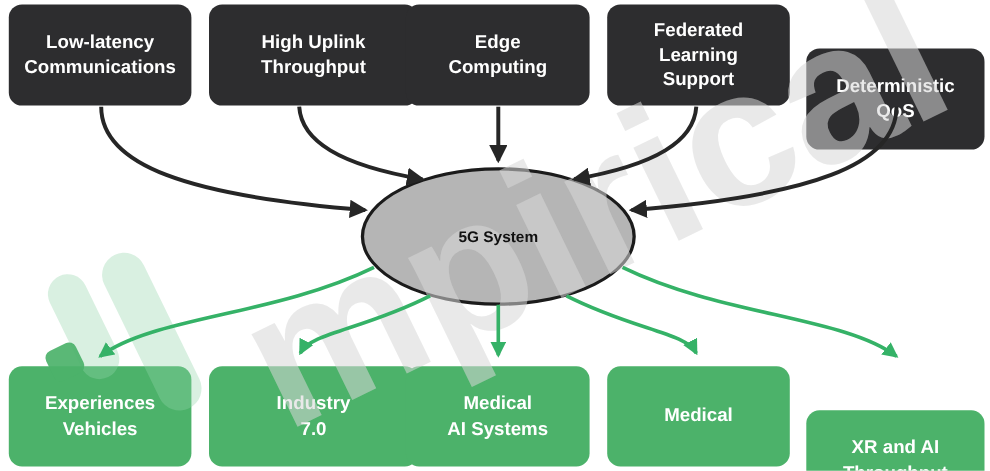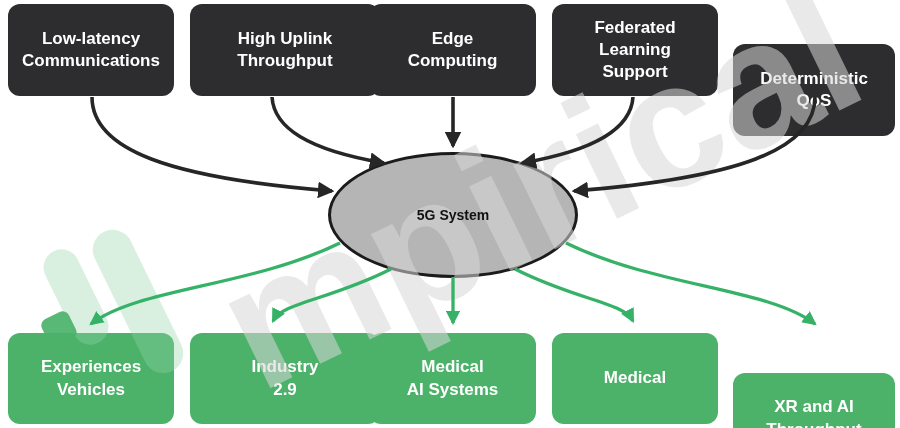--- a/index.html
+++ b/index.html
@@ -77,21 +77,21 @@
 Computing</div>
 <div class="box dark c4">Federated
 Learning
 Support</div>
 <div class="box dark c5">Deterministic
 QoS</div>
 
 <div class="box green c1">Experiences
 Vehicles</div>
 <div class="box green c2">Industry
-2.9</div>
+7.0</div>
 <div class="box green c3">Medical
 AI Systems</div>
 <div class="box green c4">Medical</div>
 <div class="box green c5">XR and AI
 Throughput</div>
 
 <svg class="arrows" width="900" height="428" viewBox="0 0 900 428">
   <defs>
     <marker id="ab" viewBox="0 0 10 10" refX="8.5" refY="5" markerWidth="4.6" markerHeight="4.6" orient="auto">
       <path d="M0 0 L10 5 L0 10 z" fill="#262626"></path>

